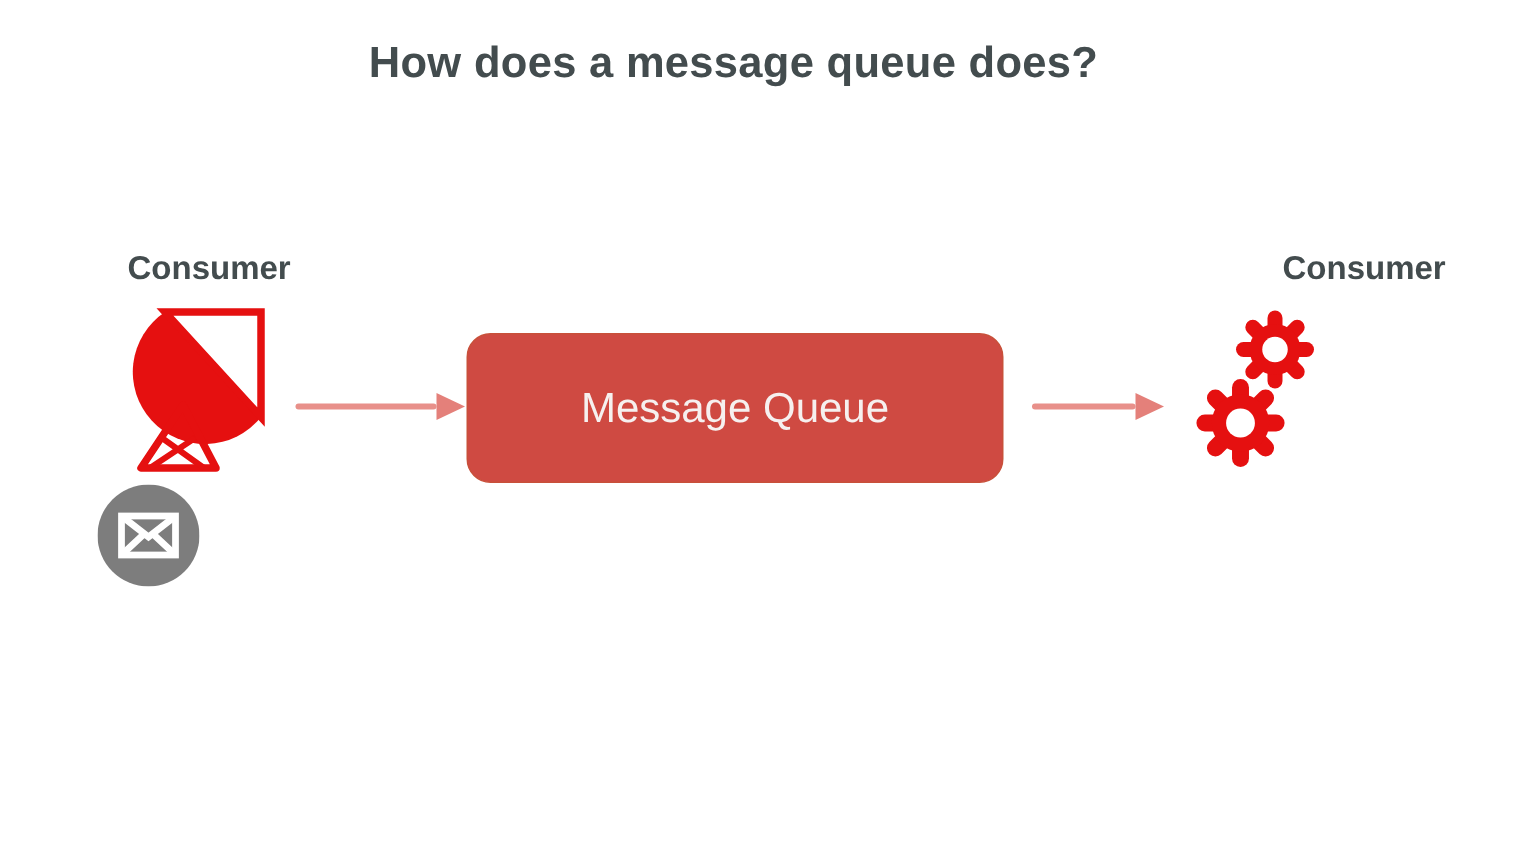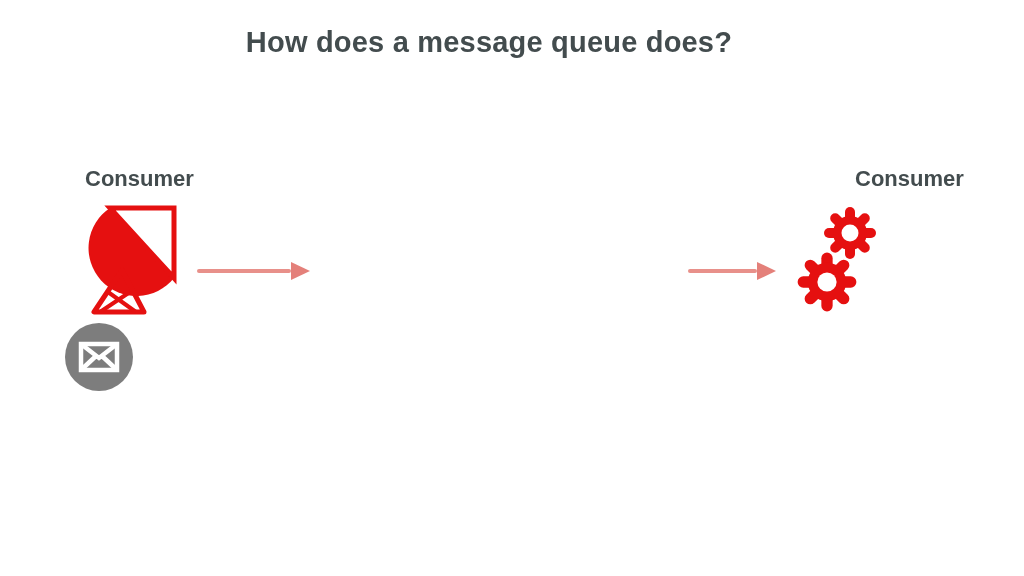--- a/index.html
+++ b/index.html
@@ -64,20 +64,23 @@
     <circle cx="0" cy="0" r="34" fill="#7d7d7d"></circle>
     <rect x="-18" y="-13" width="36" height="26" fill="#7d7d7d" stroke="#ffffff" stroke-width="4.5"></rect>
     <path d="M-18,-13 L0,1 L18,-13 M-18,13 L-3,-1 M18,13 L3,-1" fill="none" stroke="#ffffff" stroke-width="4.5"></path>
   </svg>
 
   <div class="arrow arrow-left">
     <div class="shaft"></div>
     <div class="head"></div>
   </div>
 
+  <div class="queue-box">
+    <span>Message Queue</span>
+  </div>
 
   <div class="arrow arrow-right">
     <div class="shaft"></div>
     <div class="head"></div>
   </div>
 
   <svg class="icon-abs gears-icon" width="100" height="125" viewBox="0 0 100 125">
 
     <g transform="translate(53,33)">
       <g stroke="#e51010" stroke-width="10" stroke-linecap="round">

